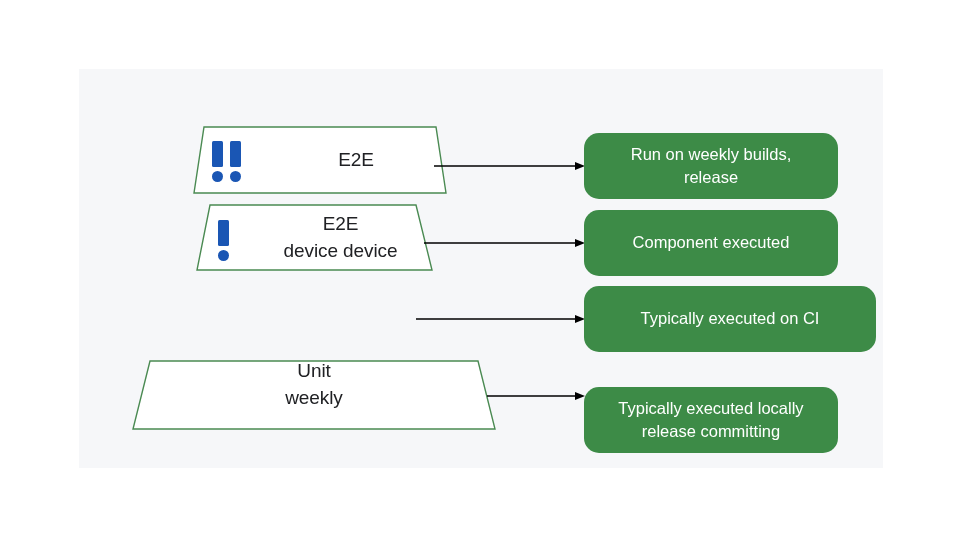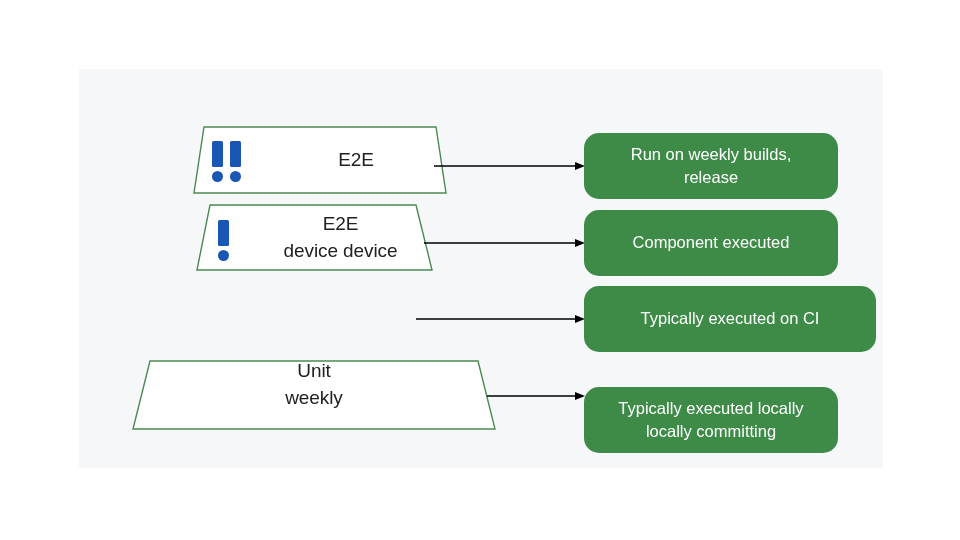--- a/index.html
+++ b/index.html
@@ -201,16 +201,16 @@
 
   <div class="arrow" style="left:487px; top:390px; width:99px;">
     <svg width="99" height="12" viewBox="0 0 99 12">
       <line x1="0" y1="6" x2="90" y2="6" stroke="#000000" stroke-width="1.6"></line>
       <polygon points="98,6 88,2 88,10" fill="#000000"></polygon>
     </svg>
   </div>
 
   <div class="note" style="left:584px; top:363px; width:254px; height:66px;margin-top:24px;">
     <span>Typically executed locally</span>
-    <span>locally committing</span>
+    <span>release committing</span>
   </div>
 
 </div>
 
 </body></html>

